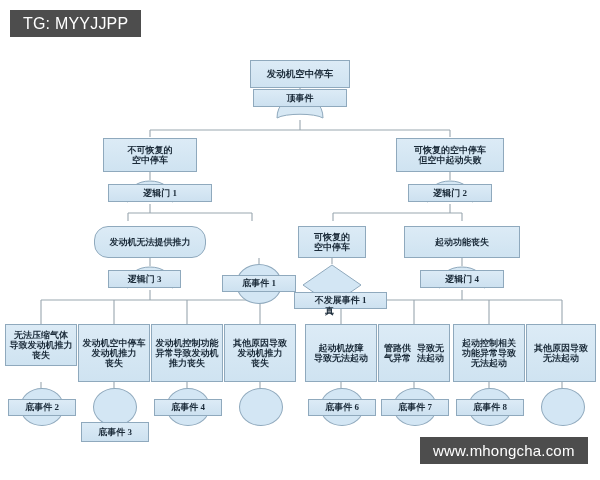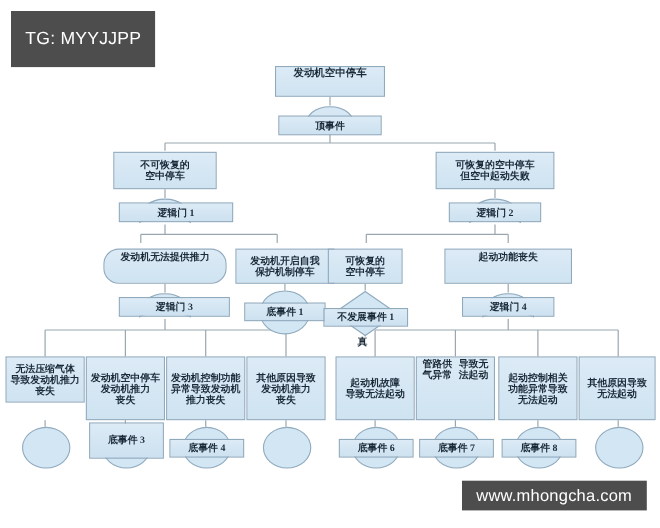--- a/index.html
+++ b/index.html
@@ -31,39 +31,40 @@
     display: flex;
     align-items: center;
     justify-content: center;
     letter-spacing: 0.2px;
     white-space: nowrap;
   }
   #tag-chip {
     left: 10px;
     top: 10px;
     height: 27px;
-    padding: 12px 13px;
+    padding: 0 13px;
     font-size: 16px;
   }
   #watermark-chip {
     left: 420px;
     top: 437px;
     height: 27px;
     padding: 0 13px;
     font-size: 15px;
   }
 
   
   .node {
     position: absolute;
     box-sizing: border-box;
     border: 1px solid #8fa9bd;
     background: linear-gradient(180deg, #dcebf6 0%, #cfe3f1 100%);
     color: #1a2a38;
     display: flex;
+    align-items: center;
     justify-content: center;
     text-align: center;
     line-height: 1.12;
     font-size: 9px;
     font-weight: 700;
     padding: 1px 2px;
     z-index: 4;
   }
   .node.big { font-size: 9.5px; }
 
@@ -200,21 +201,21 @@
   <div class="circle-shape" style="left:468px;top:388px;width:44px;height:38px;"></div>
   <div class="circle-shape" style="left:541px;top:388px;width:44px;height:38px;"></div>
 
   <svg class="diamond-shape" style="left:302px;top:264px;width:60px;height:42px;" viewBox="0 0 60 42">
     <path d="M30,1 L59,21 L30,41 L1,21 Z" fill="#d3e6f4" stroke="#8fa9bd" stroke-width="1"></path>
   </svg>
 
   <div class="node big" style="left:250px;top:60px;width:100px;height:28px;">
     <span>发动机空中停车</span>
   </div>
-  <div class="gate-label" style="left:253px;top:105px;width:94px;height:18px;">
+  <div class="gate-label" style="left:253px;top:89px;width:94px;height:18px;">
     <span>顶事件</span>
   </div>
 
   <div class="node" style="left:103px;top:138px;width:94px;height:34px;flex-direction:column;">
     <span>不可恢复的</span>
     <span>空中停车</span>
   </div>
   <div class="gate-label" style="left:108px;top:184px;width:104px;height:18px;">
     <span>逻辑门 1</span>
   </div>
@@ -223,62 +224,61 @@
     <span>可恢复的空中停车</span>
     <span>但空中起动失败</span>
   </div>
   <div class="gate-label" style="left:408px;top:184px;width:84px;height:18px;">
     <span>逻辑门 2</span>
   </div>
 
   <div class="node" style="left:94px;top:226px;width:112px;height:32px;border-radius:14px;">
     <span>发动机无法提供推力</span>
   </div>
-  <div class="gate-label" style="left:108px;top:270px;width:101px;height:18px;">
+  <div class="gate-label" style="left:108px;top:270px;width:73px;height:18px;">
     <span>逻辑门 3</span>
   </div>
 
-  <div class="node" style="left:214px;top:226px;width:90px;height:32px;flex-direction:column;">
-    <span>发动机开启自我</span>
-    <span>保护机制停车</span>
-  </div>
   <div class="gate-label" style="left:222px;top:275px;width:74px;height:17px;">
     <span>底事件 1</span>
   </div>
 
   <div class="node" style="left:298px;top:226px;width:68px;height:32px;flex-direction:column;">
     <span>可恢复的</span>
     <span>空中停车</span>
   </div>
-  <div class="gate-label" style="left:294px;top:280px;width:77px;height:17px;">
+  <div class="gate-label" style="left:294px;top:292px;width:93px;height:17px;">
     <span>不发展事件 1</span>
   </div>
   <div class="plain-label" style="left:325px;top:305px;">
     <span>真</span>
   </div>
 
   <div class="node" style="left:404px;top:226px;width:116px;height:32px;">
     <span>起动功能丧失</span>
   </div>
   <div class="gate-label" style="left:420px;top:270px;width:84px;height:18px;">
     <span>逻辑门 4</span>
   </div>
 
   <div class="node" style="left:5px;top:324px;width:72px;height:42px;flex-direction:column;">
     <span>无法压缩气体</span>
     <span>导致发动机推力</span>
     <span>丧失</span>
   </div>
+  <div class="gate-label" style="left:8px;top:399px;width:68px;height:17px;">
+    <span>底事件 2</span>
+  </div>
 
   <div class="node" style="left:78px;top:324px;width:72px;height:58px;flex-direction:column;">
     <span>发动机空中停车</span>
     <span>发动机推力</span>
     <span>丧失</span>
   </div>
-  <div class="gate-label" style="left:81px;top:384px;width:68px;height:33px;">
+  <div class="gate-label" style="left:81px;top:422px;width:68px;height:20px;">
     <span>底事件 3</span>
   </div>
 
   <div class="node" style="left:151px;top:324px;width:72px;height:58px;flex-direction:column;">
     <span>发动机控制功能</span>
     <span>异常导致发动机</span>
     <span>推力丧失</span>
   </div>
   <div class="gate-label" style="left:154px;top:399px;width:68px;height:17px;">
     <span>底事件 4</span>

